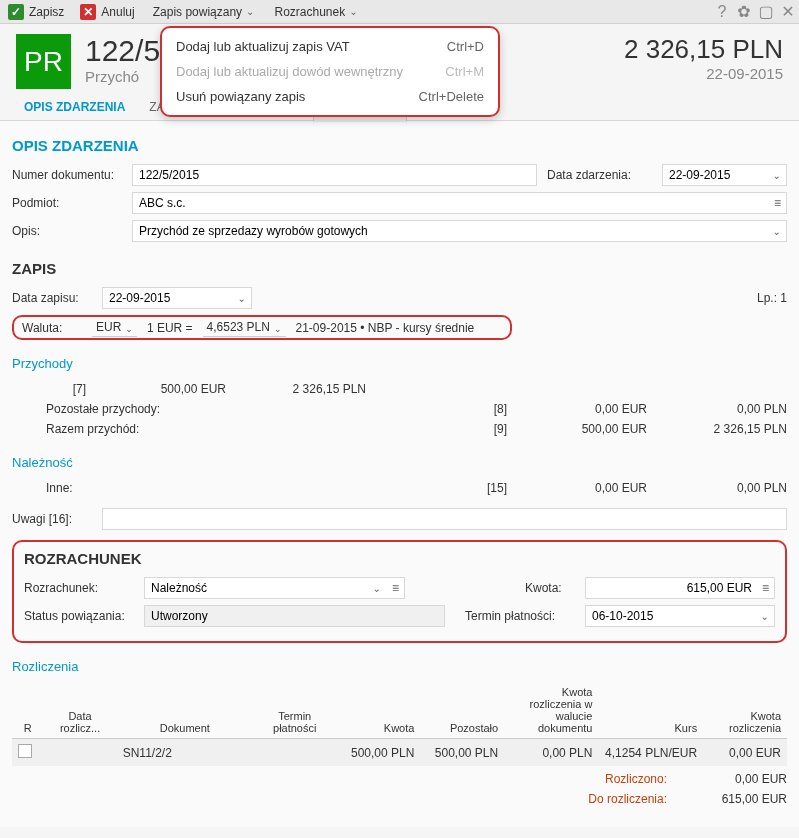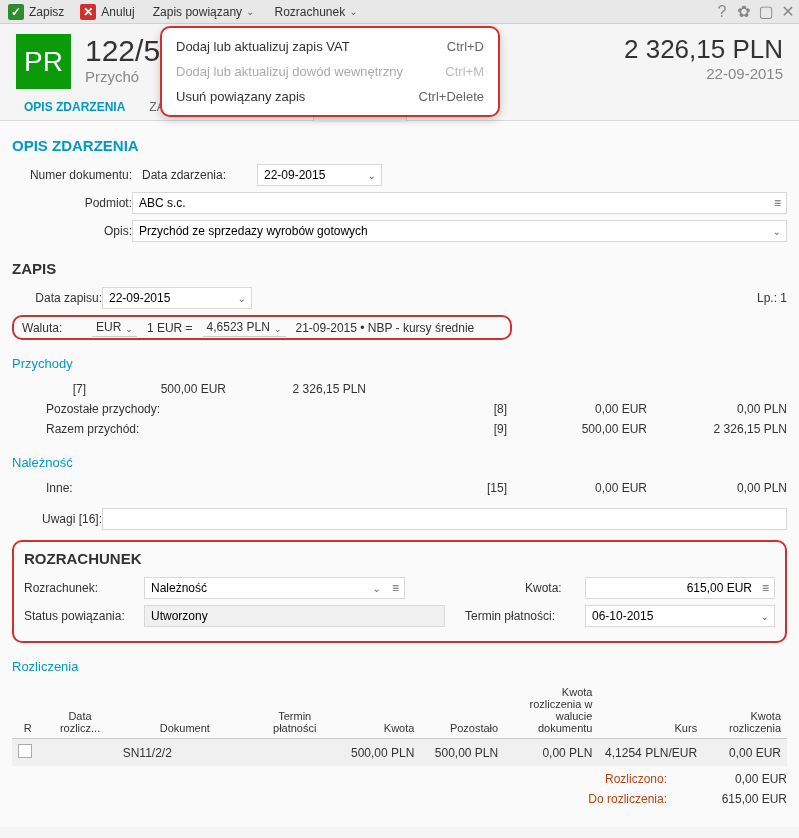--- a/index.html
+++ b/index.html
@@ -39,21 +39,21 @@
 .tabs-strip { display: flex; align-items: flex-end; padding-left: 12px; border-bottom: 1px solid #d8d8d8; background: #f5f5f5; }
 .docvat-label { position: absolute; top: 100px; left: 300px; font-size: 11px; color: #0099cc; font-weight: bold; letter-spacing: 0.5px; }
 .tab { padding: 6px 12px; font-size: 12px; color: #666; cursor: pointer; }
 .tab.active { color: #0099cc; font-weight: bold; }
 .tab.sub-active { background: #eaeaea; border: 1px solid #d0d0d0; border-bottom: 1px solid #eaeaea; margin-bottom: -1px; position: relative; top: 1px; }
 
 
 .content { background: #fafafa; padding: 10px 12px 12px; overflow: auto; height: calc(838px - 24px - 78px - 30px); }
 .section-title { font-size: 15px; font-weight: bold; color: #0099cc; margin: 6px 0 10px; }
 .row { display: flex; align-items: center; margin-bottom: 6px; }
-.lbl { width: 120px; color: #333; font-size: 12px; text-align: right; }
+.lbl { width: 120px; color: #333; font-size: 12px; }
 .fld { flex: 1; }
 input.text-input, .text-field { width: 100%; background: #fff; border: 1px solid #d8d8d8; padding: 3px 6px; font-size: 12px; height: 22px; }
 .with-chev { position: relative; display: flex; align-items: center; }
 .with-chev .chev { position: absolute; right: 6px; font-size: 10px; color: #666; }
 .with-chev .burger { position: absolute; right: 6px; font-size: 12px; color: #666; }
 .right-lbl { width: 115px; text-align: left; margin-left: 10px; }
 
 .zapis-title { font-size: 15px; font-weight: bold; color: #333; text-transform: uppercase; margin: 18px 0 10px; }
 .waluta-box { border: 2px solid #d03030; border-radius: 10px; padding: 1px 8px; display: flex; align-items: center; gap: 10px; width: 500px; }
 .waluta-box .wlbl { width: 60px; }
@@ -158,20 +158,23 @@
   <div class="tab sub-active">ZDARZENIE</div>
   <div class="tab">SZCZEGÓŁY</div>
 </div>
 
 <div class="content">
 
   <div class="section-title">OPIS ZDARZENIA</div>
 
   <div class="row">
     <div class="lbl">Numer dokumentu:</div>
+    <div class="fld with-chev" style="flex:1;">
+      <input class="text-input" value="122/5/2015" style="">
+    </div>
     <div class="right-lbl">Data zdarzenia:</div>
     <div class="with-chev" style="width:125px;">
       <input class="text-input" value="22-09-2015" style="">
       <span class="chev">⌄</span>
     </div>
   </div>
 
   <div class="row">
     <div class="lbl">Podmiot:</div>
     <div class="fld with-chev">

